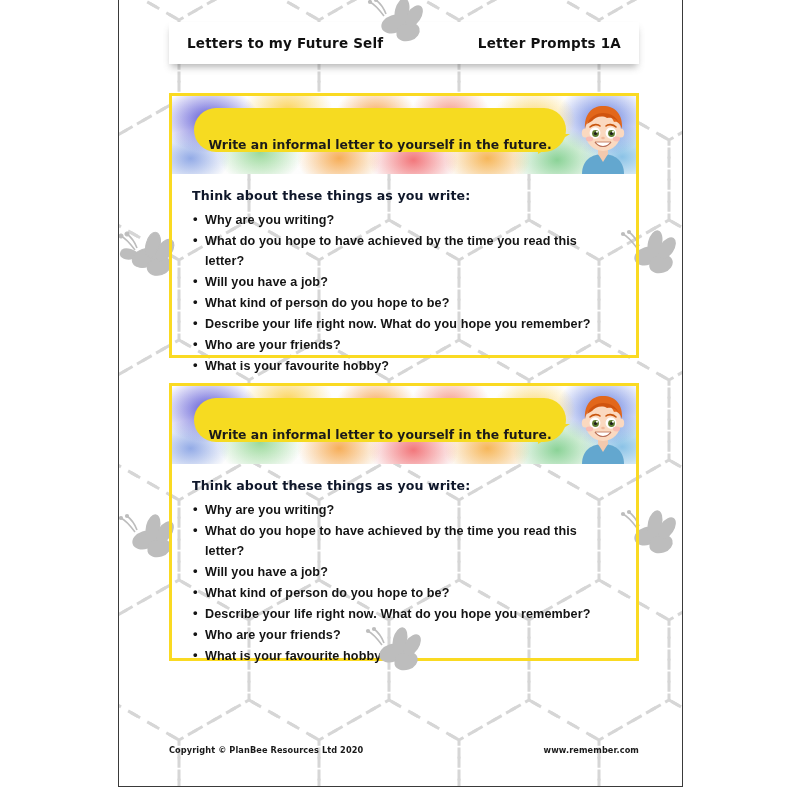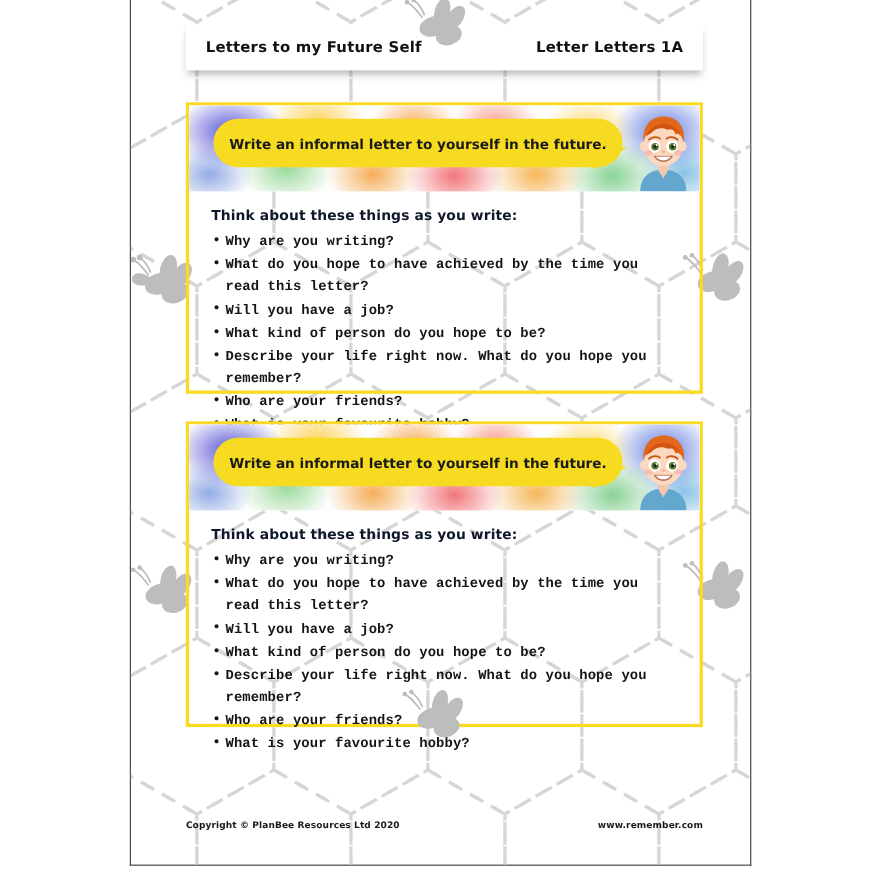--- a/index.html
+++ b/index.html
@@ -118,21 +118,21 @@
   
   .bubble {
     position: absolute;
     left: 22px;
     top: 12px;
     width: 372px;
     height: 44px;
     background: #f6db21;
     border-radius: 24px;
     display: flex;
-    align-items: center;
+    align-items: flex-end;
     justify-content: center;
     z-index: 3;
   }
   .bubble-text {
     font-family: "DejaVu Sans", sans-serif;
     font-size: 12.4px;
     font-weight: bold;
     color: #1a1a1a;
     white-space: nowrap;
   }
@@ -172,21 +172,21 @@
     margin: 0 0 7px 0;
     letter-spacing: 0.1px;
   }
   ul.prompt-list {
     margin: 0;
     padding: 0;
     list-style: none;
   }
   ul.prompt-list li {
     position: relative;
-    font-family: Liberation Mono, monospace;
+    font-family: Liberation Sans, sans-serif;
     font-size: 12.6px;
     font-weight: bold;
     color: #141414;
     line-height: 20px;
     padding-left: 13px;
     margin-bottom: 1px;
     letter-spacing: 0.1px;
   }
   ul.prompt-list li::before {
     content: "•";
@@ -403,21 +403,21 @@
           <path d="M18 20 C12 12 8 8 4 6" fill="none" stroke="#bdbdbd" stroke-width="1.6"></path>
           <path d="M20 18 C17 10 14 7 10 4" fill="none" stroke="#bdbdbd" stroke-width="1.6"></path>
           <circle cx="4" cy="6" r="2.1"></circle>
             <circle cx="10" cy="4" r="2.1"></circle>
         </g>
       </svg>
     </div>
 
     <div class="header-band">
       <div class="header-title">Letters to my Future Self</div>
-      <div class="header-ref">Letter Letters 1A</div>
+      <div class="header-ref">Letter Prompts 1A</div>
     </div>
 
     <div class="prompt-box" id="box-1">
 
       <div class="banner">
 
         <div class="bubble-tail"></div>
 
         <div class="bubble">
           <span class="bubble-text">Write an informal letter to yourself in the future.</span>

